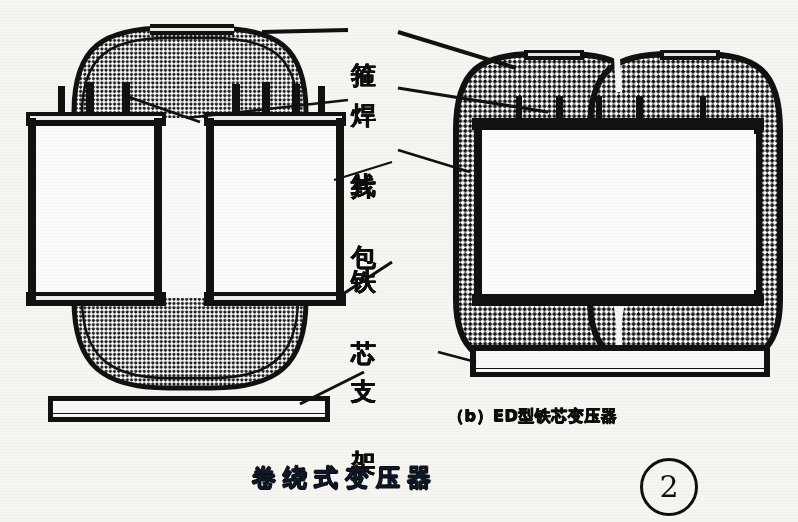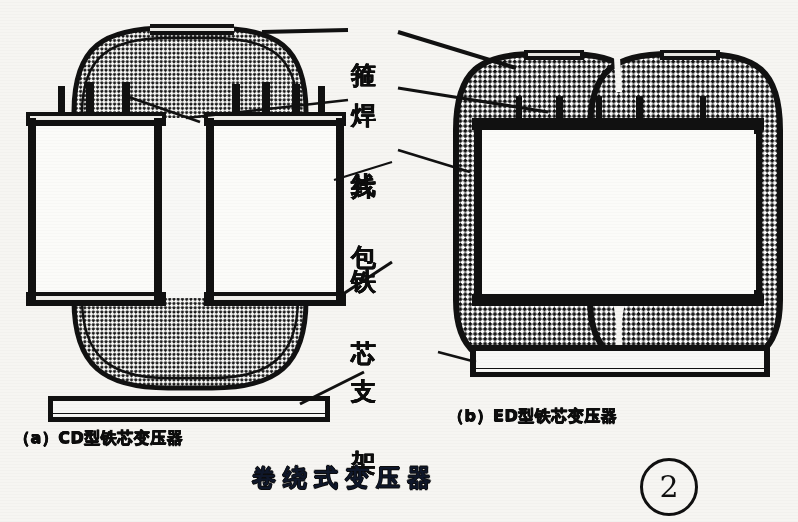--- a/index.html
+++ b/index.html
@@ -282,21 +282,20 @@
   <div class="lbl callout" style="left:346px;top:222px;">
     <span class="ch">铁</span>
     <span class="ch">芯</span>
   </div>
 
   <div class="lbl callout" style="left:346px;top:332px;">
     <span class="ch">支</span>
     <span class="ch">架</span>
   </div>
 
-  <div class="caption" style="left:14px;top:428px;">（a）CD型铁芯变压器</div>
 
   <div class="caption" style="left:448px;top:406px;">（b）ED型铁芯变压器</div>
 
   <div class="maintitle" style="left:252px;top:462px;">卷绕式变压器</div>
 
   <div class="fignum" style="left:640px;top:458px;">
     <span>2</span>
   </div>
 
   <div id="grain"></div>

